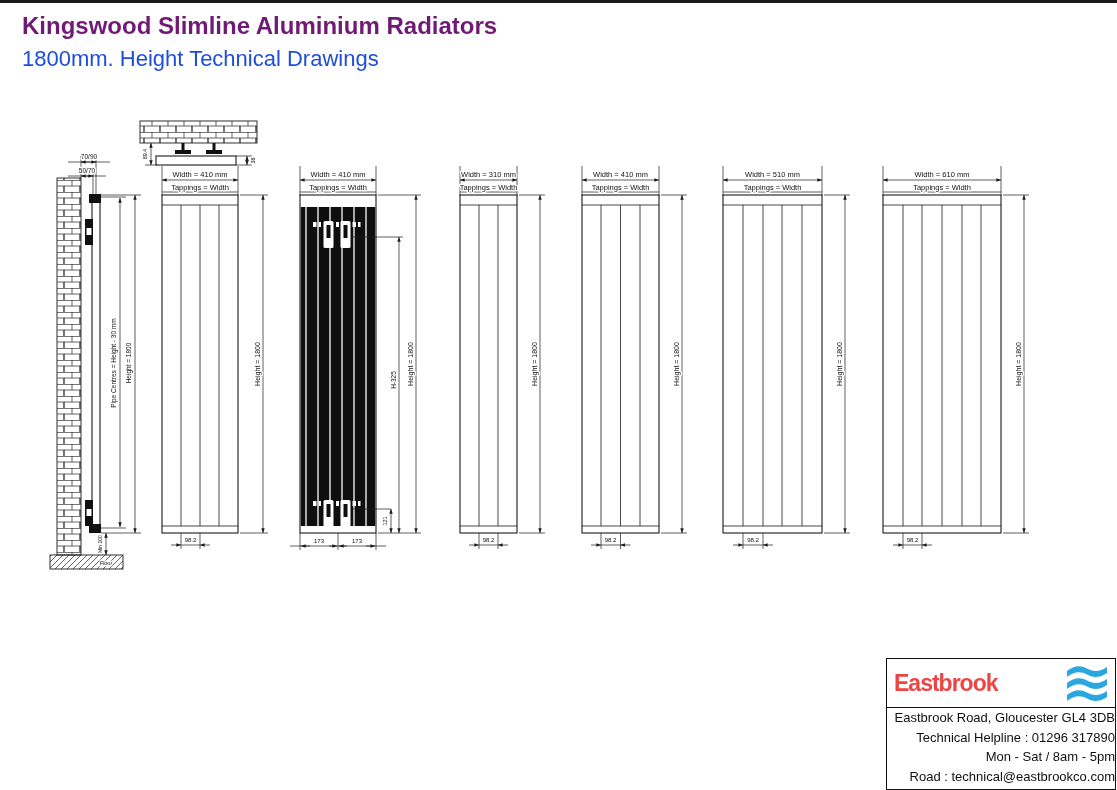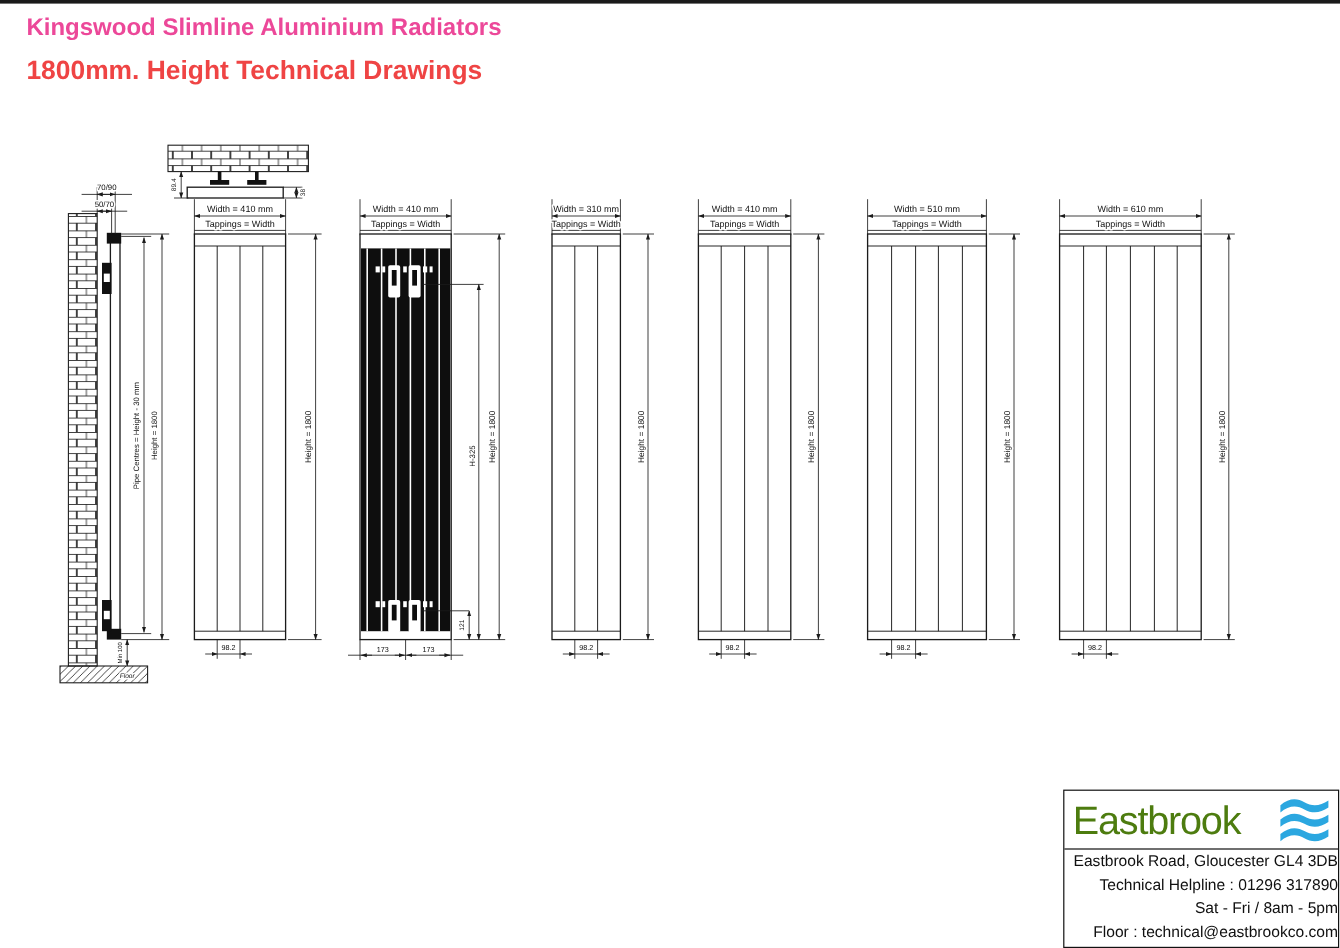--- a/index.html
+++ b/index.html
@@ -1,33 +1,33 @@
 <!DOCTYPE html>
 <html><head>
 <meta charset="utf-8">
 <style>
   html,body{margin:0;padding:0;background:#888;}
   .page{position:relative;width:1117px;height:790px;background:#ffffff;overflow:hidden;
         font-family:"Liberation Sans",sans-serif;color:#111;}
   .top-bar{position:absolute;left:0;top:0;width:100%;height:3px;background:#1a1a1a;}
-  .title{position:absolute;left:22px;top:12px;font-size:20px;font-weight:bold;color:#ec4899;letter-spacing:0px;}
-  .subtitle{position:absolute;left:22px;top:46px;font-size:22px;font-weight:bold;color:#ef4444;}
+  .title{position:absolute;left:22px;top:12px;font-size:24px;font-weight:bold;color:#701a75;letter-spacing:0px;}
+  .subtitle{position:absolute;left:22px;top:46px;font-size:22px;font-weight:normal;color:#1d4ed8;}
   svg.drawing{position:absolute;left:0;top:0;}
   svg .ln{stroke:#1b1b1b;stroke-width:0.8;fill:none;}
   svg .thin{stroke:#1b1b1b;stroke-width:0.7;fill:none;}
   svg .dim{stroke:#1b1b1b;stroke-width:0.7;fill:none;marker-start:url(#arr);marker-end:url(#arr);}
   svg .dimE{stroke:#1b1b1b;stroke-width:0.7;fill:none;marker-end:url(#arr);}
   svg .body{fill:#ffffff;stroke:#1b1b1b;stroke-width:1.1;}
   svg text{fill:#111;font-family:"Liberation Sans",sans-serif;}
   svg .halo{paint-order:stroke;stroke:#ffffff;stroke-width:2.6px;stroke-linejoin:round;}
   .contact{position:absolute;left:886px;top:658px;width:228px;height:130px;border:1.6px solid #111;
            background:#fff;box-sizing:content-box;}
   .logo-row{display:flex;align-items:center;justify-content:space-between;
             padding:3px 7px 3px 7px;border-bottom:1.6px solid #111;height:42px;}
-  .brand{font-size:33px;font-weight:normal;color:#4d7c0f;letter-spacing:-1px;line-height:1;}
+  .brand{font-size:23px;font-weight:bold;color:#ef4444;letter-spacing:-1px;line-height:1;}
   .c-line{font-size:13px;text-align:right;line-height:19.5px;color:#101010;}
   .c-line:first-of-type{margin-top:2px;}
 </style>
 </head>
 <body>
 
 <div class="page">
   <div class="top-bar"></div>
   <div class="title">Kingswood Slimline Aluminium Radiators</div>
   <div class="subtitle">1800mm. Height Technical Drawings</div>
@@ -327,16 +327,16 @@
       <svg width="42" height="38" viewBox="0 0 42 38">
         <g fill="#2BA7E0">
           <path d="M1,7 C8,1 15,1 21,4.5 C27,8 34,8 41,3 L41,9 C34,14 27,14 21,10.5 C15,7 8,7 1,13 Z"></path>
           <path d="M1,19 C8,13 15,13 21,16.5 C27,20 34,20 41,15 L41,21 C34,26 27,26 21,22.5 C15,19 8,19 1,25 Z"></path>
           <path d="M1,31 C8,25 15,25 21,28.5 C27,32 34,32 41,27 L41,33 C34,38 27,38 21,34.5 C15,31 8,31 1,37 Z"></path>
         </g>
       </svg>
     </div>
     <div class="c-line">Eastbrook Road, Gloucester GL4 3DB</div>
     <div class="c-line">Technical Helpline : 01296 317890</div>
-    <div class="c-line">Sat - Fri / 8am - 5pm</div>
-    <div class="c-line">Floor : technical@eastbrookco.com</div>
+    <div class="c-line">Mon - Sat / 8am - 5pm</div>
+    <div class="c-line">Road : technical@eastbrookco.com</div>
   </div>
 </div>
 
 </body></html>

